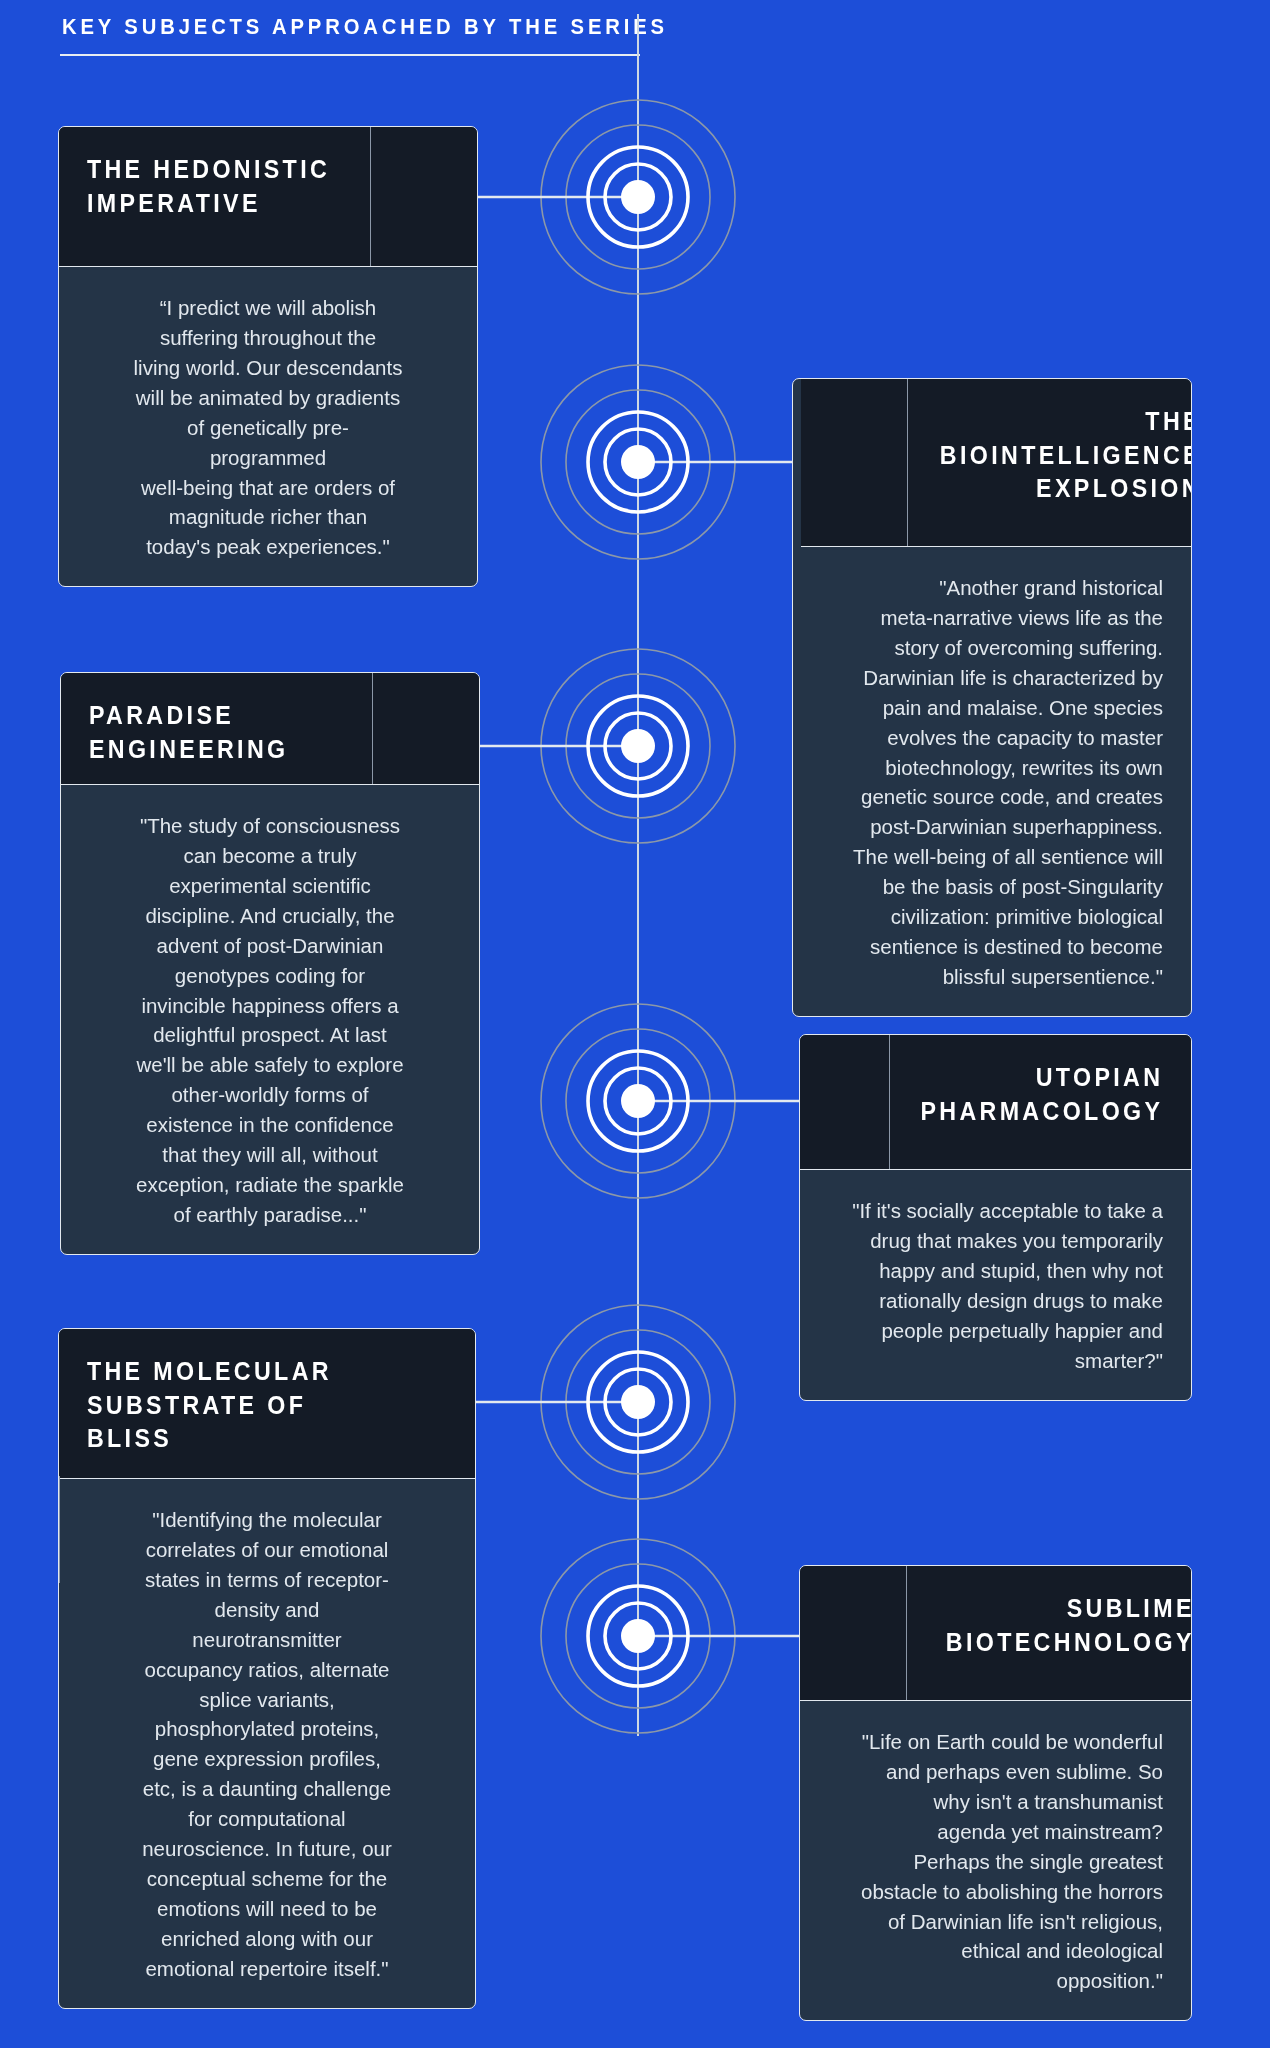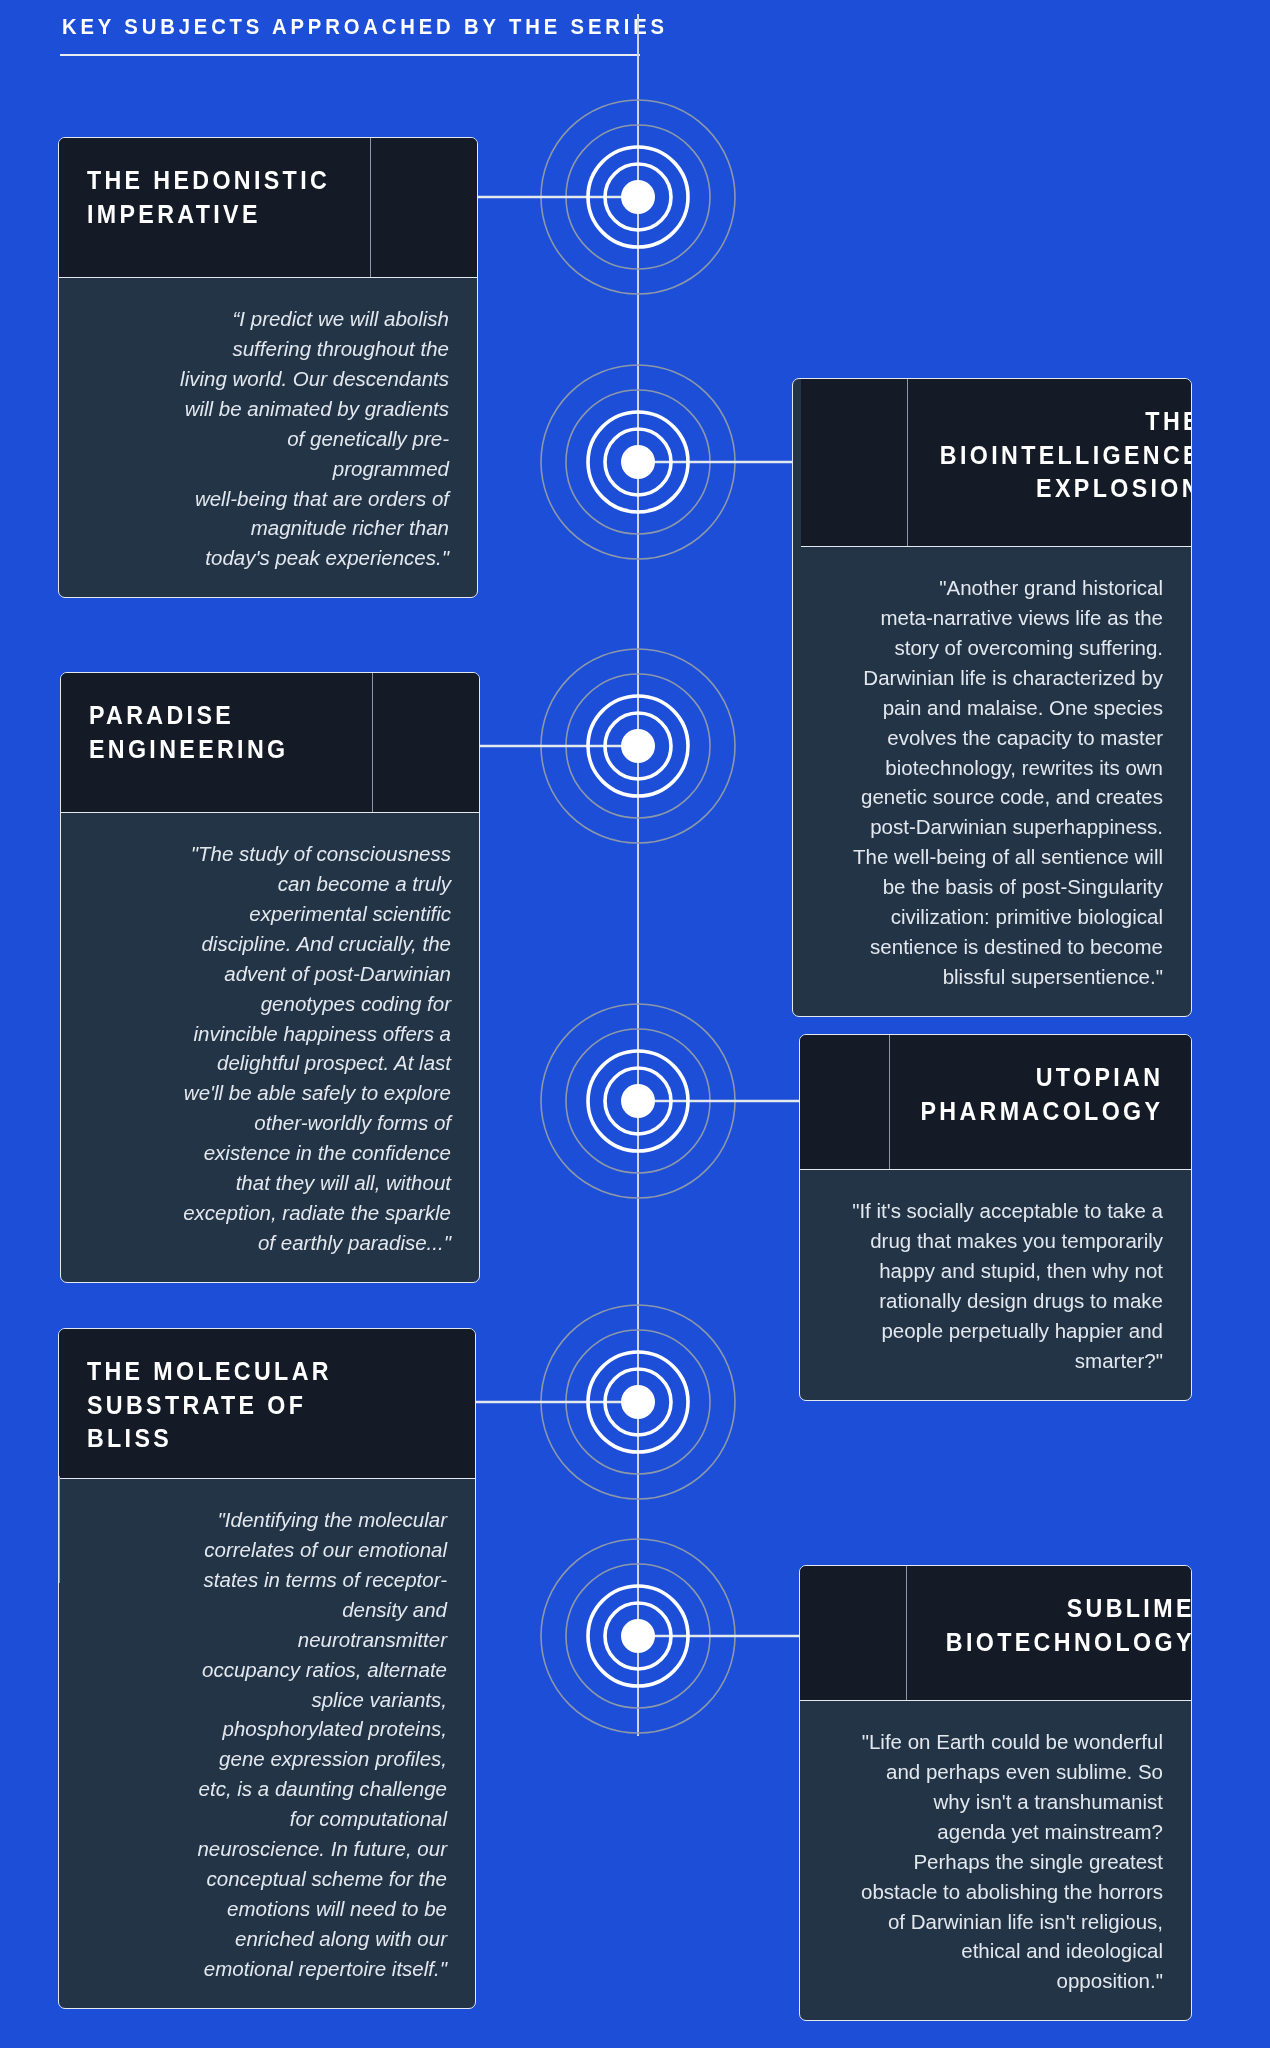--- a/index.html
+++ b/index.html
@@ -112,21 +112,21 @@
   }
 
   .card-body {
     padding: 26px 28px 24px 28px;
     font-size: 20.5px;
     line-height: 1.46;
     color: #e2e8ee;
     white-space: pre-line;
     font-family: "Liberation Sans", sans-serif;
   }
-  .card-left  .card-body { text-align: right; font-style: italic; }
+  .card-left  .card-body { text-align: center; }
   .card-right .card-body { text-align: right; }
 </style>
 </head>
 <body>
 
 <div id="page">
 
   <div class="page-title">KEY SUBJECTS APPROACHED BY THE SERIES</div>
   <div class="title-rule"></div>
 
@@ -185,21 +185,21 @@
     <g fill="#ffffff">
       <circle cx="414" cy="197" r="9"></circle>
       <circle cx="845" cy="462" r="9"></circle>
       <circle cx="434" cy="746" r="9"></circle>
       <circle cx="845" cy="1101" r="9"></circle>
       <circle cx="414" cy="1402" r="9"></circle>
       <circle cx="845" cy="1636" r="9"></circle>
     </g>
   </svg>
 
-  <div class="card card-left" style="left:58px; top:126px; width:420px;margin-top:11px;">
+  <div class="card card-left" style="left:58px; top:126px; width:420px;">
     <div class="card-head" style="height:140px;">
       <div class="head-title">THE HEDONISTIC
 IMPERATIVE</div>
       <div class="head-stub"></div>
     </div>
     <div class="card-body">“I predict we will abolish
 suffering throughout the
 living world. Our descendants
 will be animated by gradients
 of genetically pre-
@@ -226,21 +226,21 @@
 genetic source code, and creates
 post-Darwinian superhappiness.
 The well-being of all sentience will
 be the basis of post-Singularity
 civilization: primitive biological
 sentience is destined to become
 blissful supersentience."</div>
   </div>
 
   <div class="card card-left" style="left:60px; top:672px; width:420px;">
-    <div class="card-head" style="height:140px;">
+    <div class="card-head" style="height:112px;">
       <div class="head-title">PARADISE
 ENGINEERING</div>
       <div class="head-stub"></div>
     </div>
     <div class="card-body">"The study of consciousness
 can become a truly
 experimental scientific
 discipline. And crucially, the
 advent of post-Darwinian
 genotypes coding for

